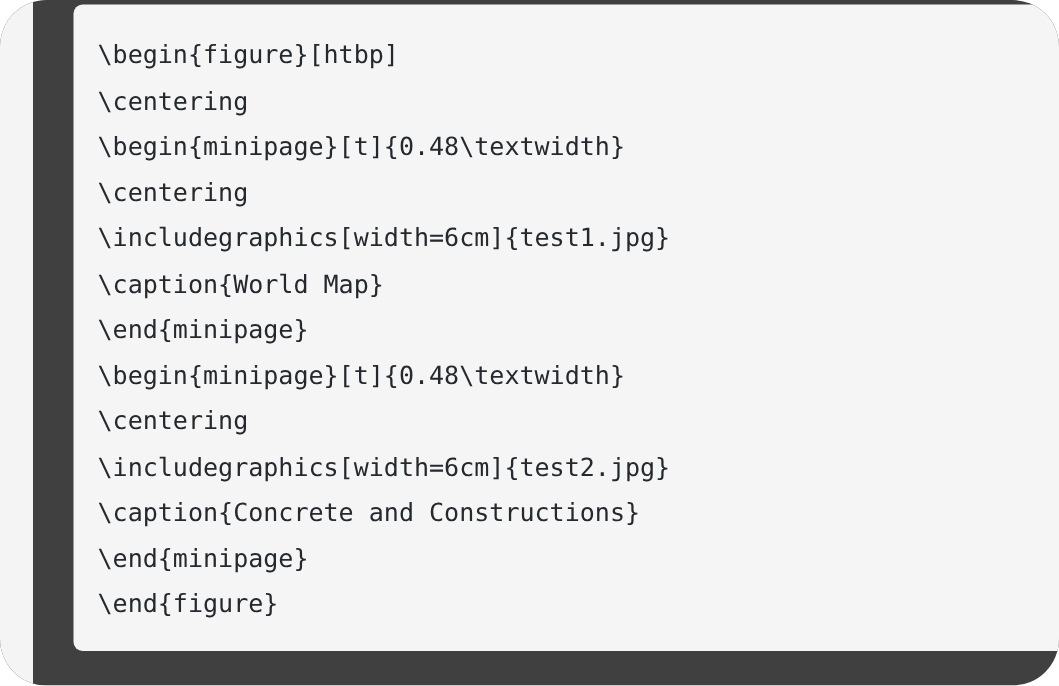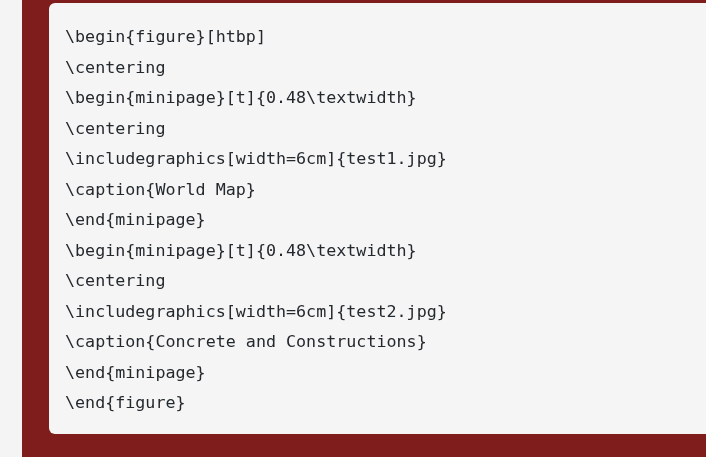--- a/index.html
+++ b/index.html
@@ -11,22 +11,23 @@
     width: 706px;
     height: 457px;
     background: #ffffff;
     font-family: "DejaVu Sans", sans-serif;
     overflow: hidden;
   }
   .page {
     position: relative;
     width: 706px;
     height: 457px;
-    background: #7f1d1d;
+    background: #404040;
     overflow: hidden;
+    border-radius: 31px;
   }
   
   .gutter-strip {
     position: absolute;
     left: 0;
     top: 0;
     width: 22px;
     height: 457px;
     background: #f4f4f5;
   }

